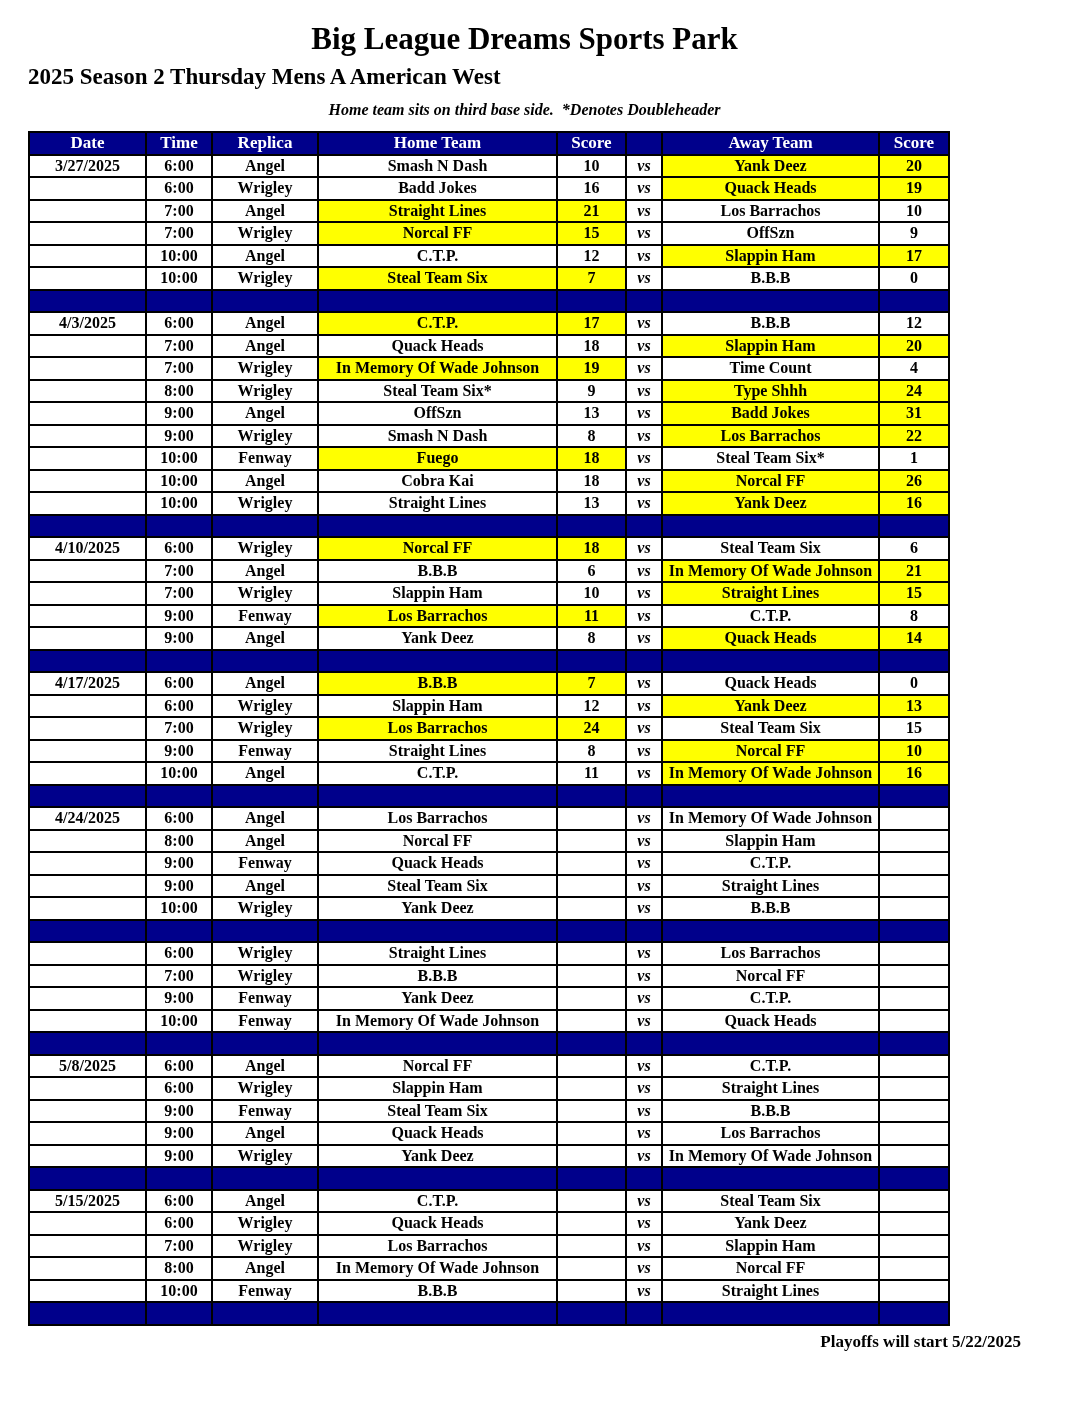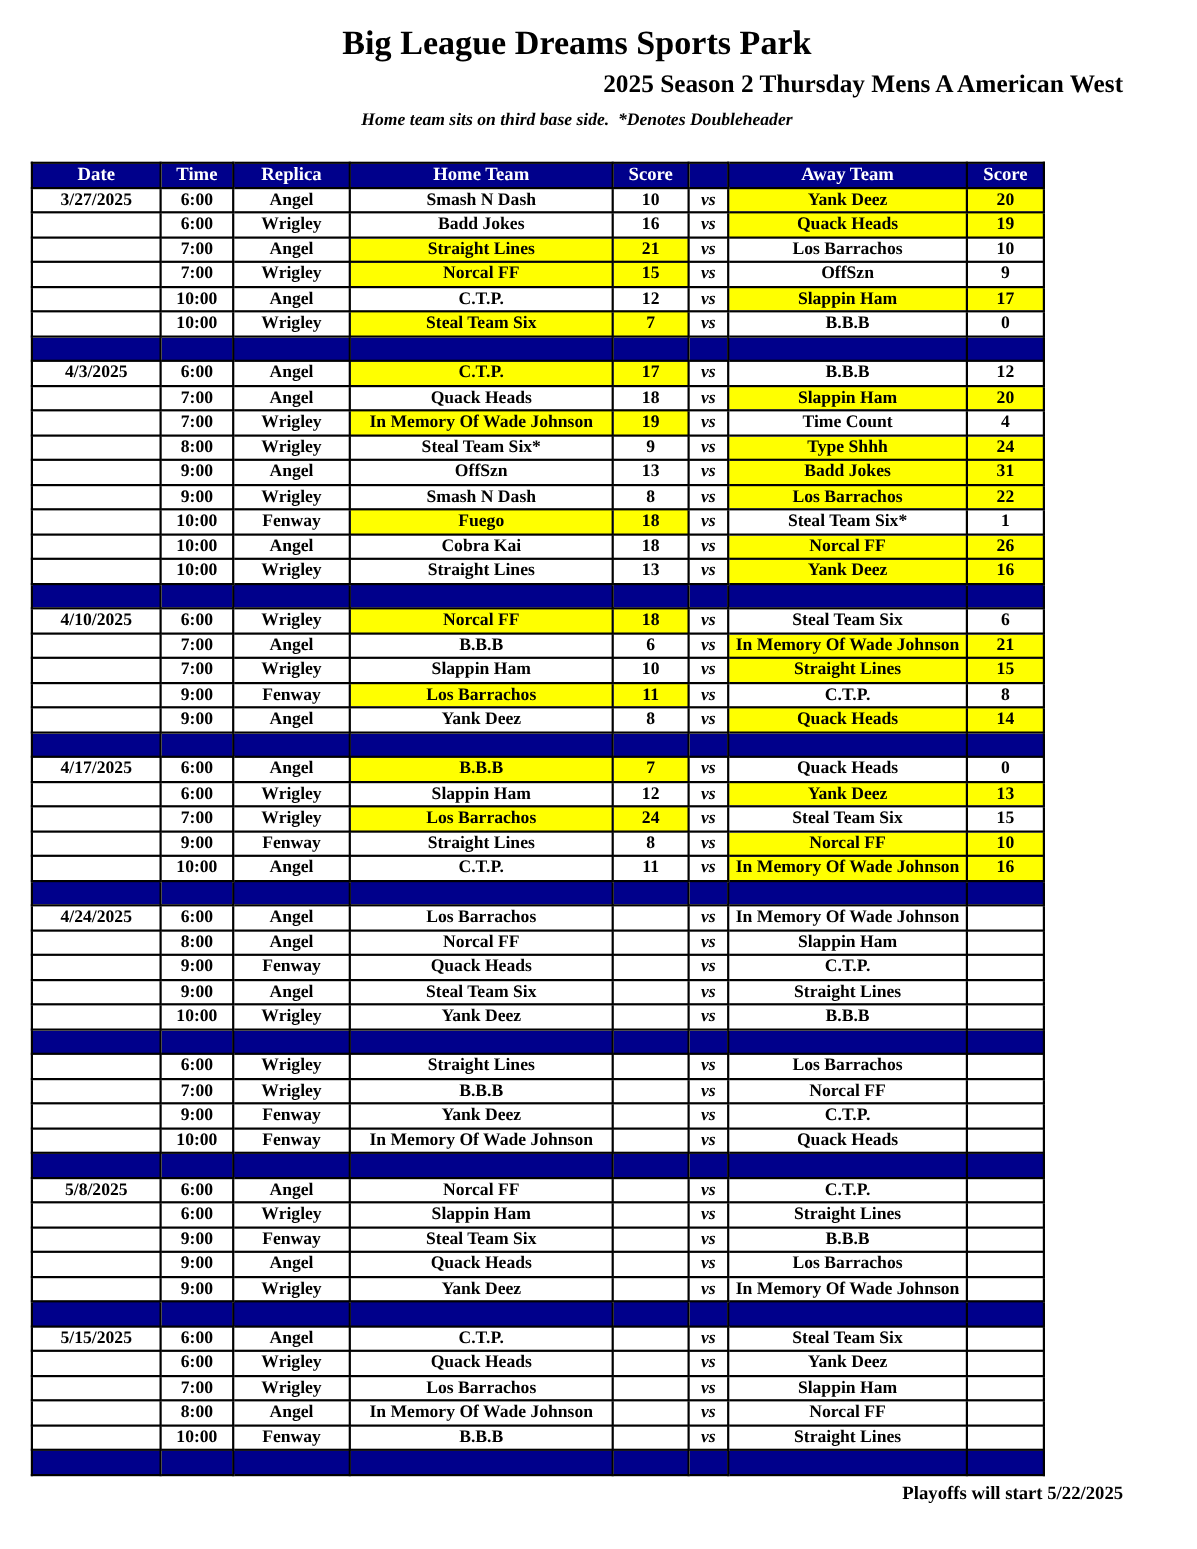--- a/index.html
+++ b/index.html
@@ -1,21 +1,21 @@
 <!DOCTYPE html>
 <html><head>
 <meta charset="utf-8">
 <style>
   html,body{margin:0;padding:0;background:#ffffff;}
   body{width:1088px;height:1408px;font-family:"Liberation Serif",serif;color:#000;}
   .content{width:993px;margin-left:28px;padding-top:22px;}
   .title{font-size:31px;font-weight:bold;text-align:center;margin:0;line-height:1.1;}
-  .subtitle{font-size:23px;font-weight:bold;text-align:right;margin:8px 0 0 0;line-height:1.1;}
+  .subtitle{font-size:23px;font-weight:bold;text-align:left;margin:8px 0 0 0;line-height:1.1;}
   .note{font-size:16px;font-weight:bold;font-style:italic;text-align:center;margin-top:12px;white-space:pre;}
-  table.sched{width:920px;margin-top:28px;border-collapse:collapse;table-layout:fixed;}
+  table.sched{width:920px;margin-top:12px;border-collapse:collapse;table-layout:fixed;}
   table.sched th,table.sched td{
     border:2px solid #000;padding:0;text-align:center;vertical-align:middle;
     font-weight:bold;font-size:16px;white-space:nowrap;overflow:hidden;height:20.5px;line-height:20.5px;
   }
   table.sched th{background:#00008B;color:#ffffff;font-size:17px;}
   td.vs{font-style:italic;font-size:14px;}
   td.win{background:#FFFF00;}
   tr.sep-row td{background:#00008B;}
   col.c-date{width:117px;} col.c-time{width:66px;} col.c-replica{width:106px;}
   col.c-home{width:239px;} col.c-hscore{width:69px;} col.c-vs{width:36px;}

